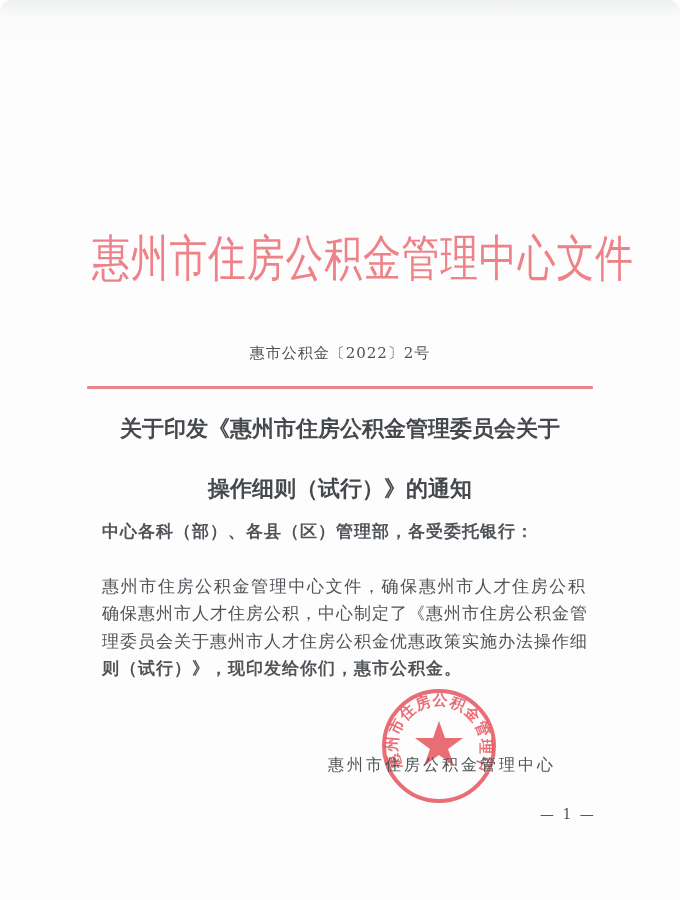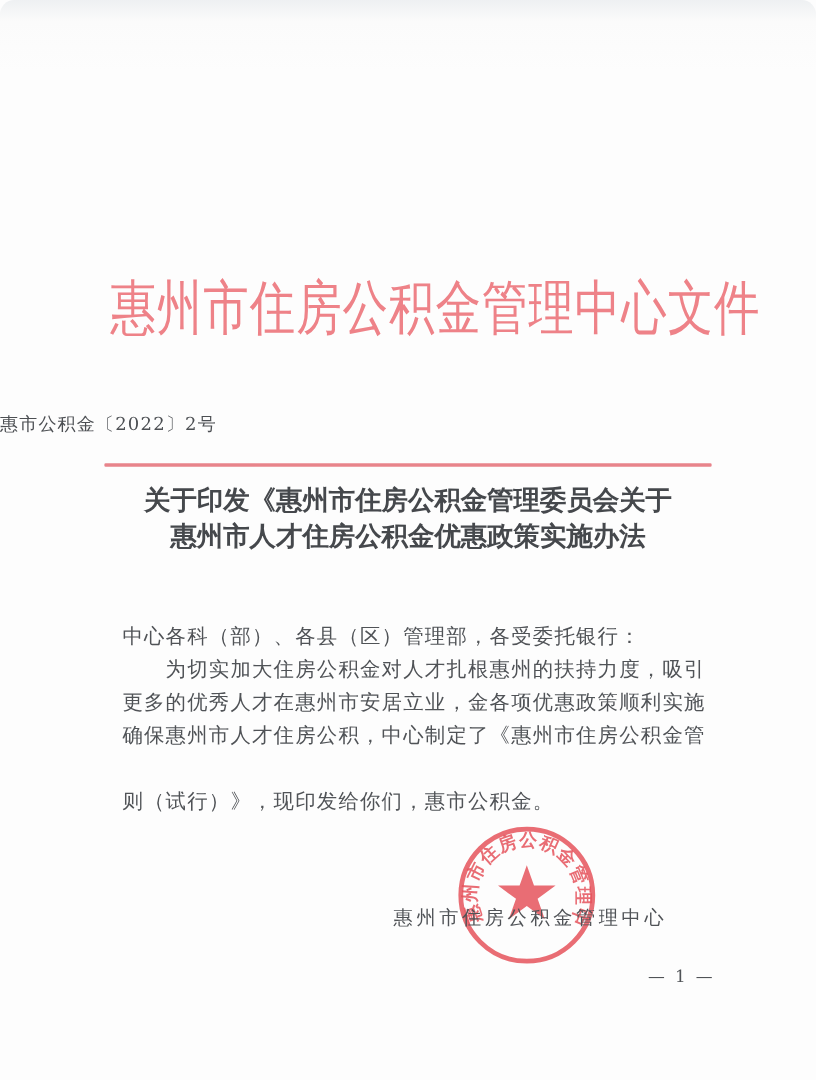--- a/index.html
+++ b/index.html
@@ -17,61 +17,61 @@
     left: 92px; top: 226px; width: 500px; height: 64px;
     color: #ee8288;
     font-family: "DejaVu Serif", serif;
     font-size: 44px;
     line-height: 64px;
     transform: scaleX(0.86) scaleY(1.12);
     transform-origin: left center;
     letter-spacing: 1px;
   }
   .doc-no {
-    left: 0; width: 680px; top: 344px; text-align: left;
+    left: 0; width: 680px; top: 344px; text-align: center;
     font-size: 15px; color: #4c4f53; letter-spacing: 1px;
   }
   .red-rule {
     left: 87px; top: 386px; width: 506px; height: 3px;
     background: #e8848b; border-radius: 1px;
   }
   .title-line {
     left: 0; width: 680px; text-align: center;
     font-size: 22px; font-weight: bold; color: #45484c;
-    letter-spacing: 0px; line-height: 28px;
+    letter-spacing: 0px; line-height: 28px; margin-top: 11px;
   }
   .body-line {
     left: 102px; width: 484px;
     font-size: 17px; color: #505357; line-height: 22px;
     text-align: justify; text-align-last: justify;
     letter-spacing: 1px;
   }
-  .body-line.last, .body-line.salutation { text-align-last: left; }
+  .body-line.last, .body-line.salutation { text-align-last: left; font-weight: bold; }
   .sig { font-size: 16px; color: #505357; letter-spacing: 3px; }
   .seal { left: 380px; top: 687px; width: 118px; height: 118px; }
   .page-no { font-size: 14px; color: #505357; letter-spacing: 2px; }
 </style>
 </head>
 <body>
 
 <div class="page">
 
   <div class="abs red-header">惠州市住房公积金管理中心文件</div>
 
   <div class="abs doc-no">惠市公积金〔2022〕2号</div>
 
   <div class="abs red-rule"></div>
 
   <div class="abs title-line" style="top:403px">关于印发《惠州市住房公积金管理委员会关于</div>
-  <div class="abs title-line" style="top:433px">惠州市人才住房公积金优惠政策实施办法</div>
+  <div class="abs title-line" style="top:463px">操作细则（试行）》的通知</div>
 
   <div class="abs body-line salutation" style="top:520px">中心各科（部）、各县（区）管理部，各受委托银行：</div>
-  <div class="abs body-line" style="top:547px">　　为切实加大住房公积金对人才扎根惠州的扶持力度，吸引</div>
-  <div class="abs body-line" style="top:575px">更多的优秀人才在惠州市安居立业，金各项优惠政策顺利实施</div>
+  <div class="abs body-line" style="top:575px">惠州市住房公积金管理中心文件，确保惠州市人才住房公积</div>
   <div class="abs body-line" style="top:602px">确保惠州市人才住房公积，中心制定了《惠州市住房公积金管</div>
+  <div class="abs body-line" style="top:630px">理委员会关于惠州市人才住房公积金优惠政策实施办法操作细</div>
   <div class="abs body-line last" style="top:657px">则（试行）》，现印发给你们，惠市公积金。</div>
 
   <svg class="abs seal" viewBox="0 0 118 118">
     <defs>
       <path id="sealArc" d="M 22 80 A 42 42 0 1 1 96 80"></path>
     </defs>
     <circle cx="59" cy="59" r="55" fill="none" stroke="#e5535c" stroke-width="4" opacity="0.85"></circle>
     <text font-size="15" fill="#e5535c" opacity="0.85" font-family="DejaVu Sans, sans-serif" font-weight="bold" letter-spacing="1">
       <textPath href="#sealArc" startOffset="0">惠州市住房公积金管理中心</textPath>
     </text>

